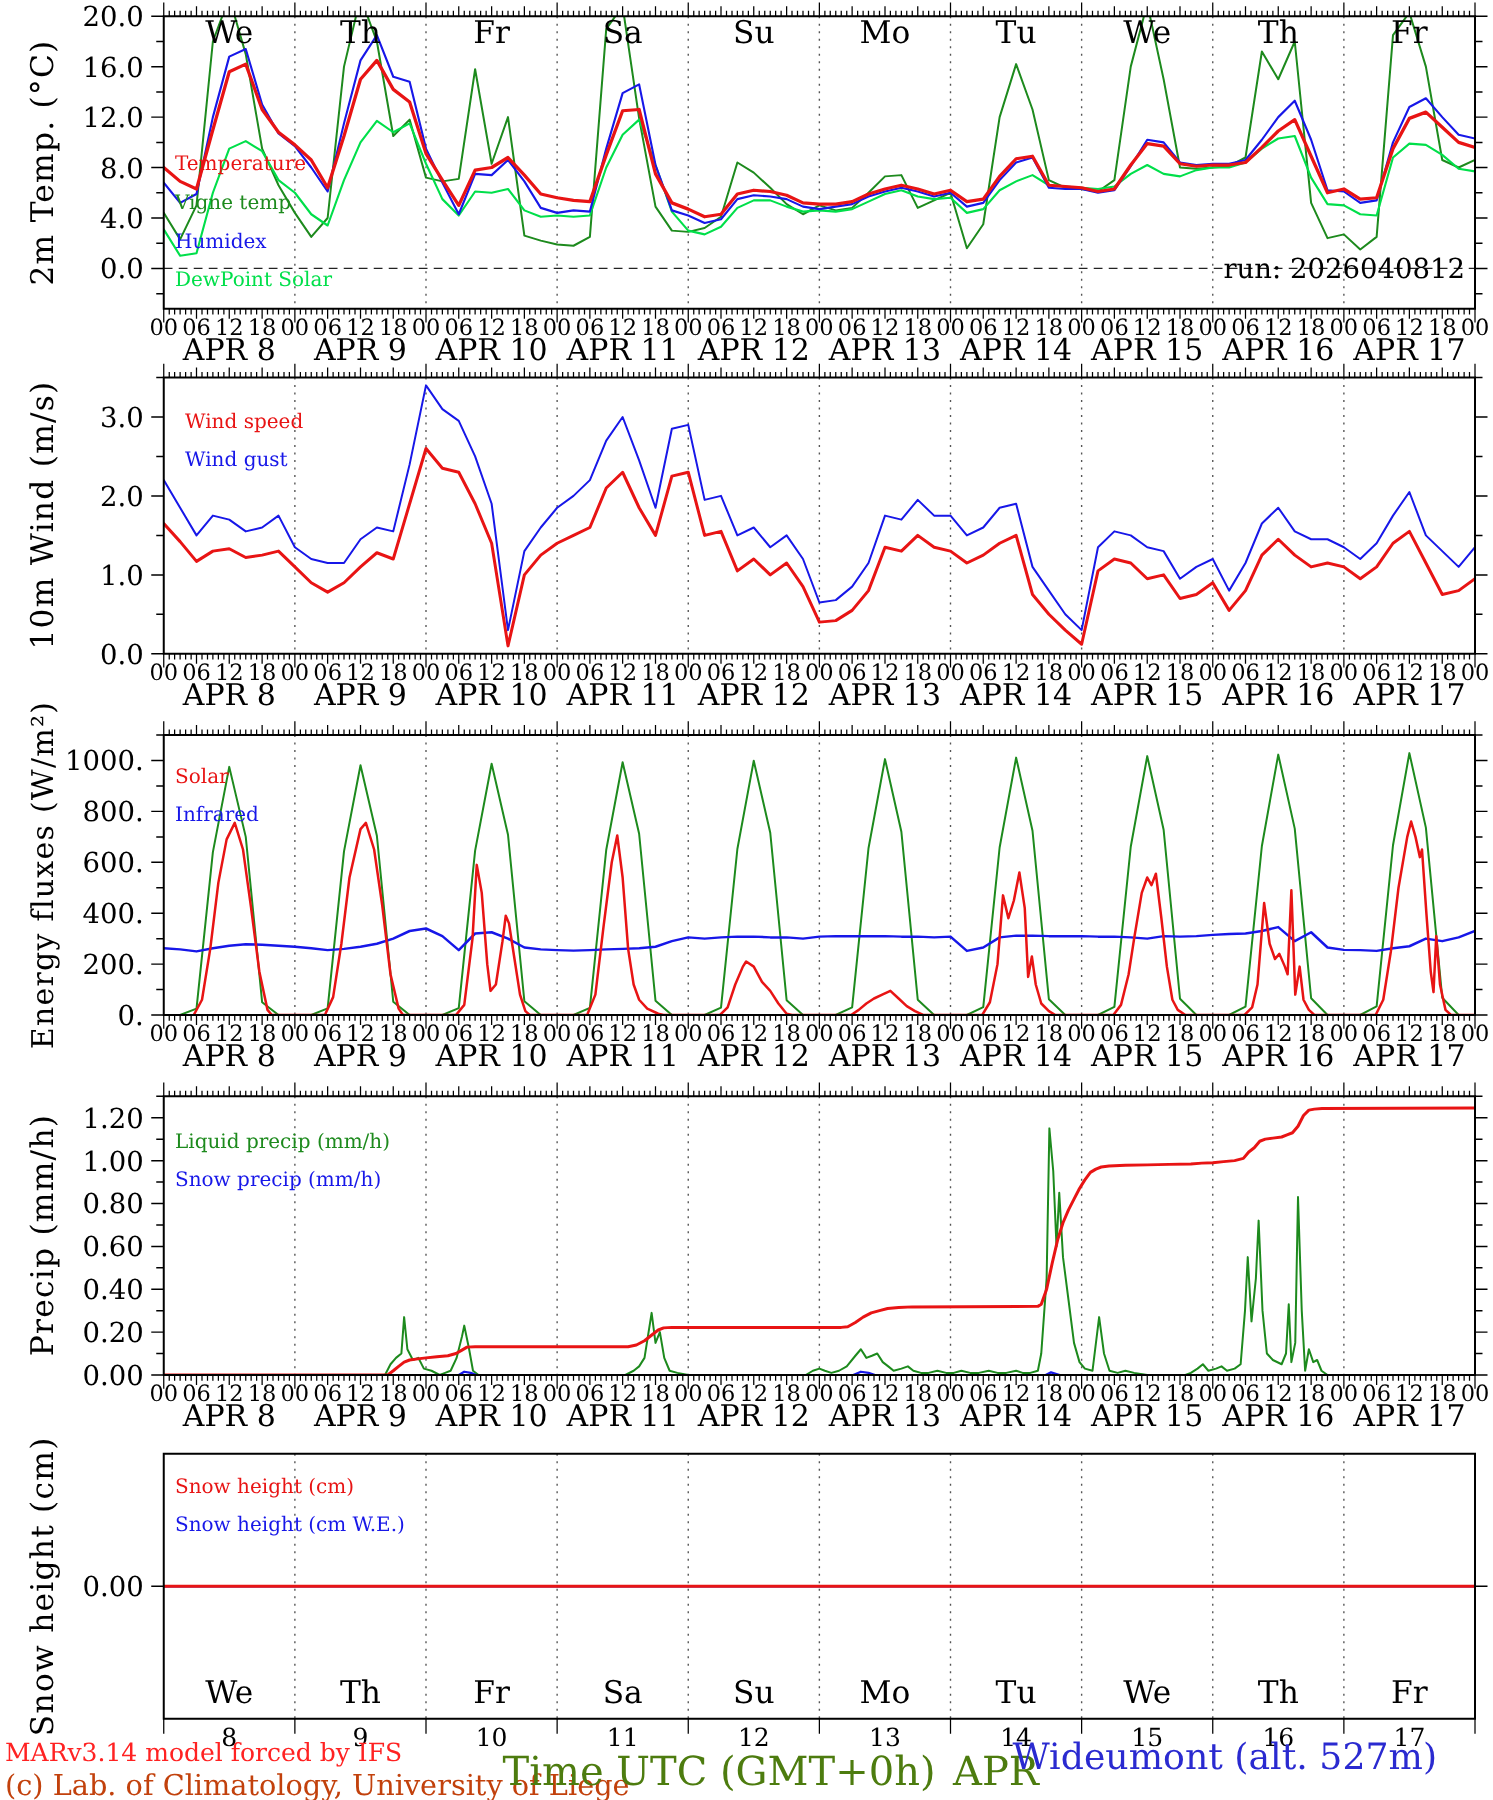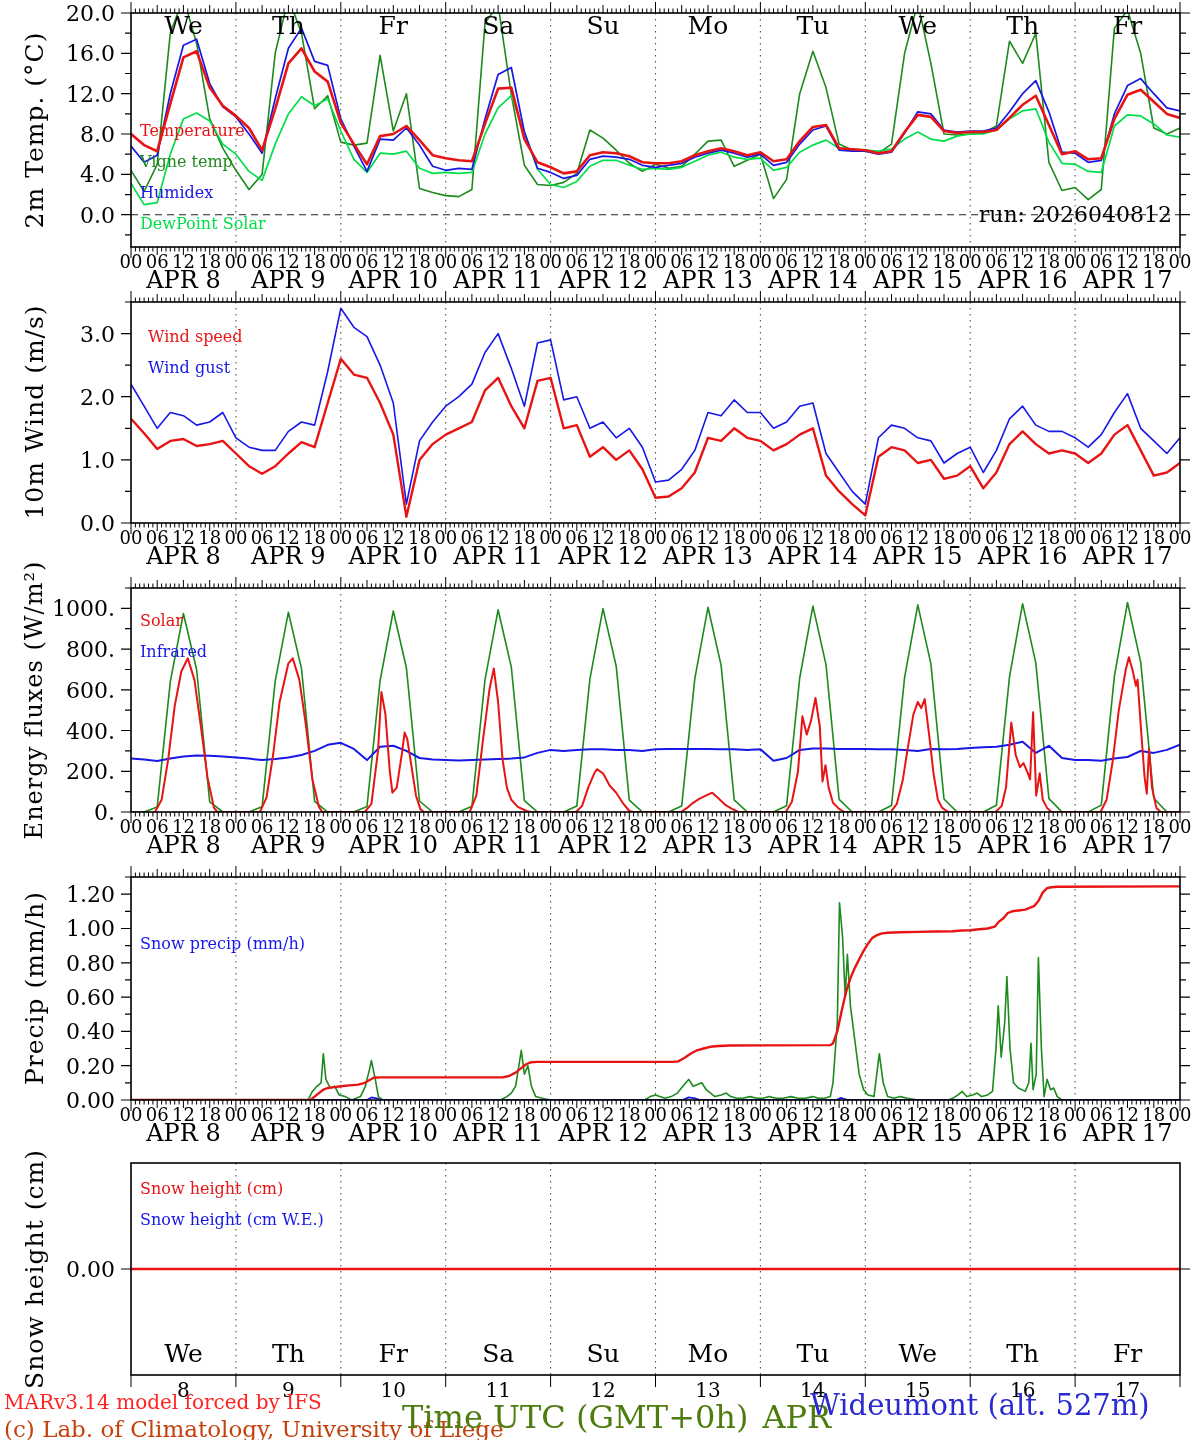--- a/index.html
+++ b/index.html
@@ -362,20 +362,21 @@
 
   <div id="legends">
       <div class="legend-item" style="left: 140px; top: 116px; color: rgb(232, 20, 20);">Temperature</div>
       <div class="legend-item" style="left: 140px; top: 147px; color: rgb(29, 138, 29);">Vigne temp</div>
       <div class="legend-item" style="left: 140px; top: 178px; color: rgb(23, 23, 232);">Humidex</div>
       <div class="legend-item" style="left: 140px; top: 209px; color: rgb(0, 223, 74);">DewPoint Solar</div>
       <div class="legend-item" style="left: 148px; top: 322px; color: rgb(232, 20, 20);">Wind speed</div>
       <div class="legend-item" style="left: 148px; top: 353px; color: rgb(23, 23, 232);">Wind gust</div>
       <div class="legend-item" style="left: 140px; top: 606px; color: rgb(232, 20, 20);">Solar</div>
       <div class="legend-item" style="left: 140px; top: 637px; color: rgb(23, 23, 232);">Infrared</div>
+      <div class="legend-item" style="left: 140px; top: 898px; color: rgb(29, 138, 29);">Liquid precip (mm/h)</div>
       <div class="legend-item" style="left: 140px; top: 929px; color: rgb(23, 23, 232);">Snow precip (mm/h)</div>
       <div class="legend-item" style="left: 140px; top: 1174px; color: rgb(232, 20, 20);">Snow height (cm)</div>
       <div class="legend-item" style="left: 140px; top: 1205px; color: rgb(23, 23, 232);">Snow height (cm W.E.)</div>
     </div>
 
   <div class="footer" style="left:4px;top:1390px;font-size:20px;color:#ff2222;">MARv3.14 model forced by IFS</div>
   <div class="footer" style="left:4px;top:1416px;font-size:23px;color:#c2410c;">(c) Lab. of Climatology, University of Liege</div>
   <div class="footer" style="left:402px;top:1398px;font-size:32px;color:#4d7c0f;">
     <span>Time UTC (GMT+0h)</span><span style="display:inline-block;width:14px;"></span><span>APR</span>
   </div>

